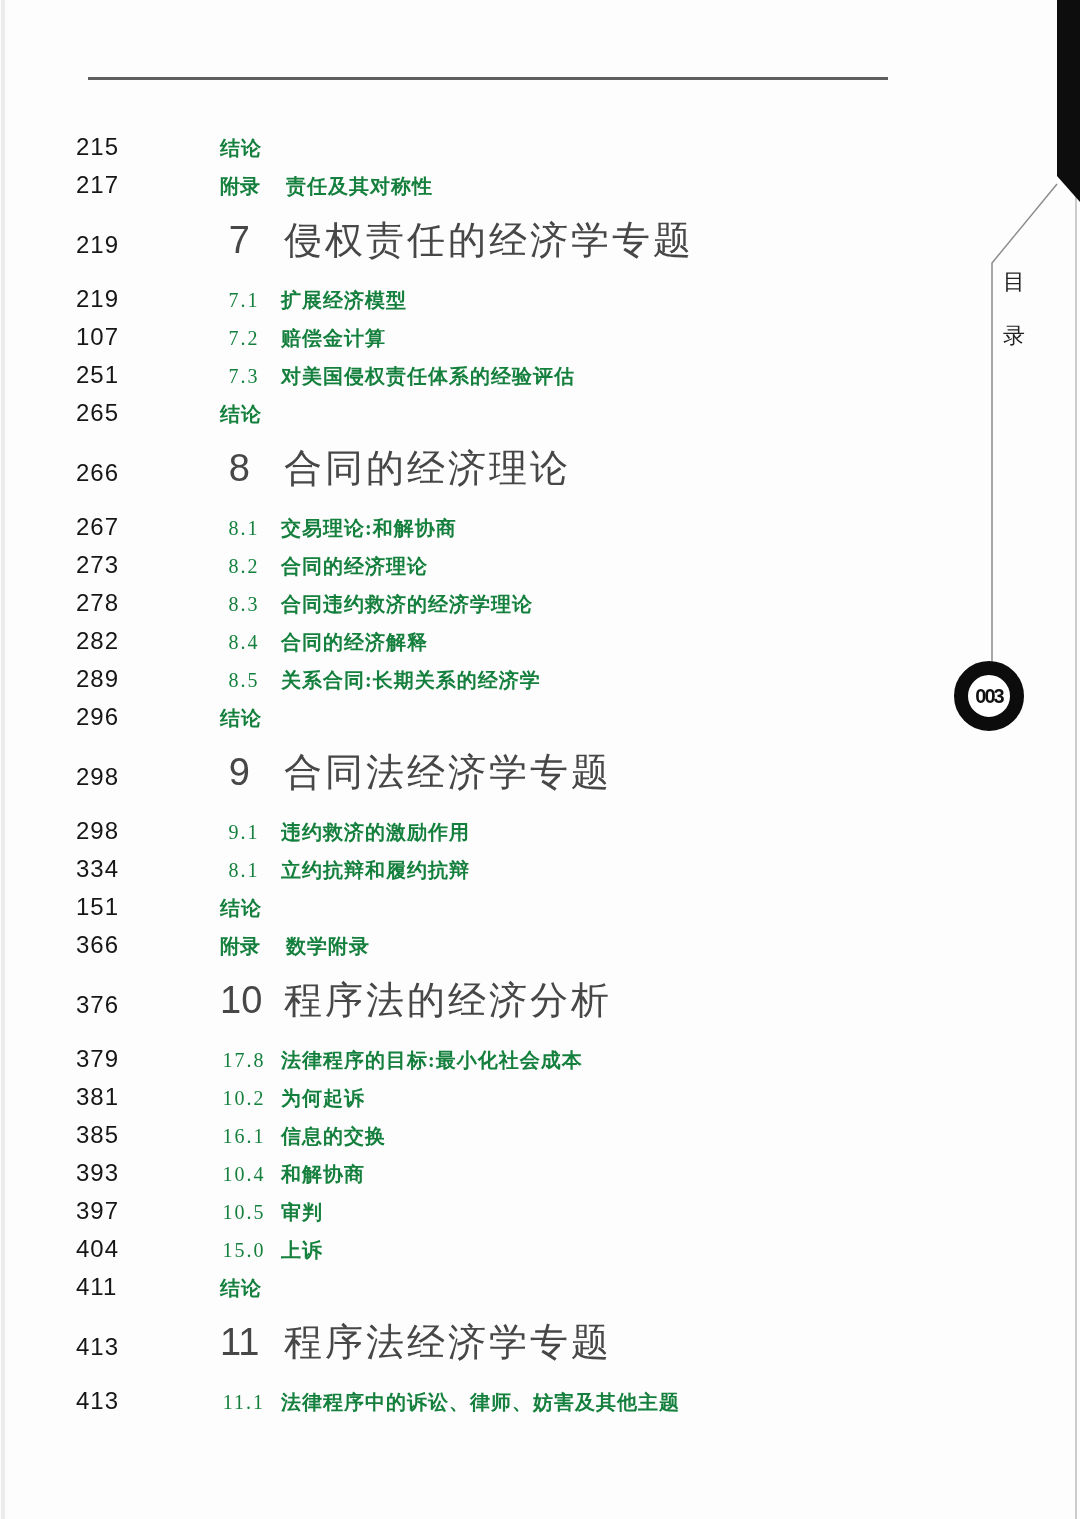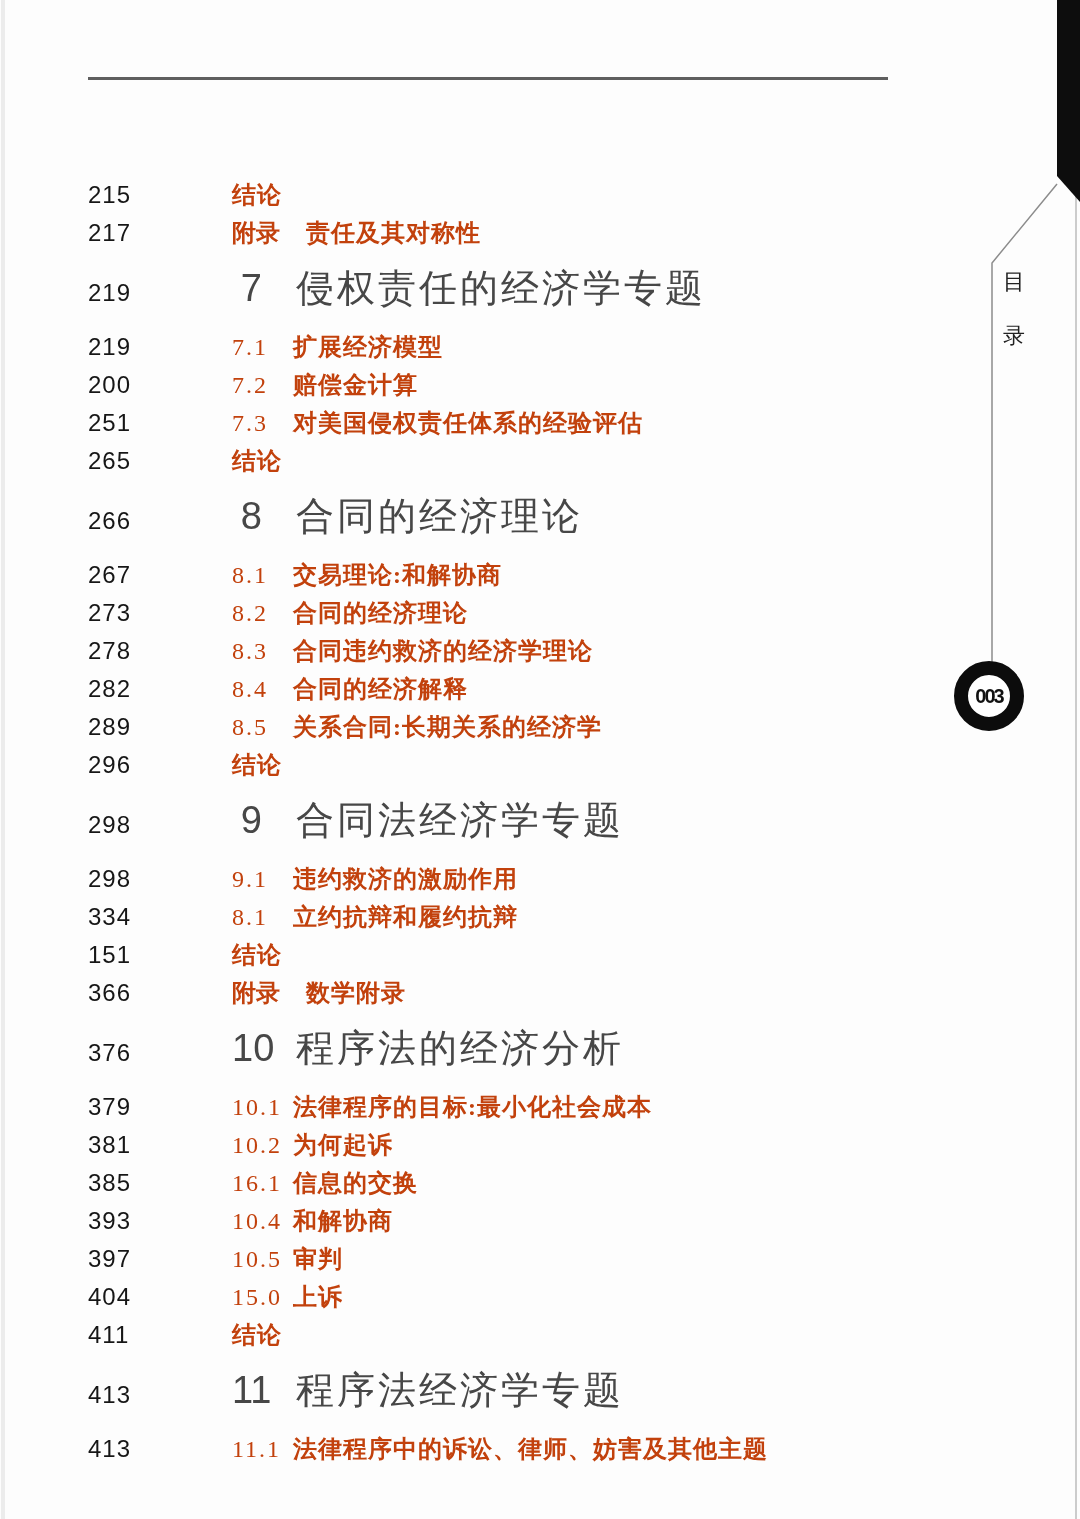--- a/index.html
+++ b/index.html
@@ -7,37 +7,37 @@
     position:relative; width:1080px; height:1519px;
     background:#fdfdfd; overflow:hidden;
     font-family:"Liberation Sans", sans-serif;
     color:#1d1d1d;
   }
   .decor { position:absolute; left:0; top:0; }
   .rule {
     position:absolute; left:88px; top:77px;
     width:800px; height:3px; background:#5f5f5f;
   }
-  .toc { position:absolute; left:88px; top:128px; width:880px;margin-top:48px; }
+  .toc { position:absolute; left:76px; top:128px; width:880px; }
   .row {
     display:flex; align-items:baseline;
     height:38px; line-height:38px; white-space:nowrap;
   }
   .row .pg {
     flex:none; width:144px;
     font-family:"Liberation Sans", sans-serif;
     font-size:24px; letter-spacing:1px; color:#161616;
   }
   .row .num, .row .title {
     font-family:"Liberation Serif","DejaVu Serif", serif;
-    font-size:24px; font-weight:600; color:#c2410c;
+    font-size:20px; font-weight:600; color:#15803d;
   }
   .row .title { letter-spacing:1px; }
   .row.section .num {
-    flex:none; width:48px; 
+    flex:none; width:48px; text-align:center;
     margin-right:13px; letter-spacing:2px; font-weight:500;
   }
   .row.appendix .num { flex:none; margin-right:26px; }
   .row.chapter {
     height:56px; line-height:56px;
     margin-top:8px; margin-bottom:12px;
   }
   .row.chapter .num, .row.chapter .title {
     font-family:"Liberation Sans", sans-serif;
     font-size:38px; font-weight:400; color:#474747;
@@ -92,21 +92,21 @@
     <span class="pg">219</span>
     <span class="num">7</span>
     <span class="title">侵权责任的经济学专题</span>
   </div>
       <div class="row section">
     <span class="pg">219</span>
     <span class="num">7.1</span>
     <span class="title">扩展经济模型</span>
   </div>
       <div class="row section">
-    <span class="pg">200</span>
+    <span class="pg">107</span>
     <span class="num">7.2</span>
     <span class="title">赔偿金计算</span>
   </div>
       <div class="row section">
     <span class="pg">251</span>
     <span class="num">7.3</span>
     <span class="title">对美国侵权责任体系的经验评估</span>
   </div>
       <div class="row plain">
     <span class="pg">265</span>
@@ -173,21 +173,21 @@
     <span class="num">附录</span>
     <span class="title">数学附录</span>
   </div>
       <div class="row chapter">
     <span class="pg">376</span>
     <span class="num">10</span>
     <span class="title">程序法的经济分析</span>
   </div>
       <div class="row section">
     <span class="pg">379</span>
-    <span class="num">10.1</span>
+    <span class="num">17.8</span>
     <span class="title">法律程序的目标:最小化社会成本</span>
   </div>
       <div class="row section">
     <span class="pg">381</span>
     <span class="num">10.2</span>
     <span class="title">为何起诉</span>
   </div>
       <div class="row section">
     <span class="pg">385</span>
     <span class="num">16.1</span>

